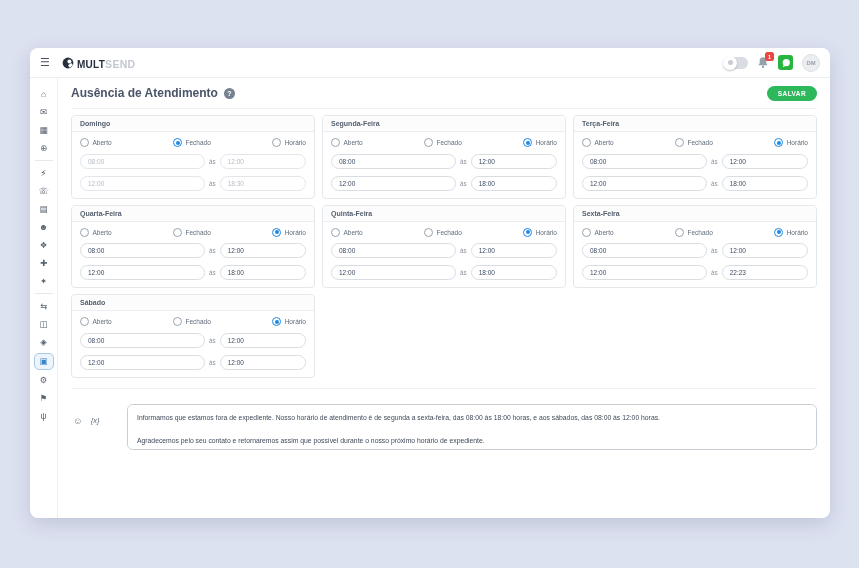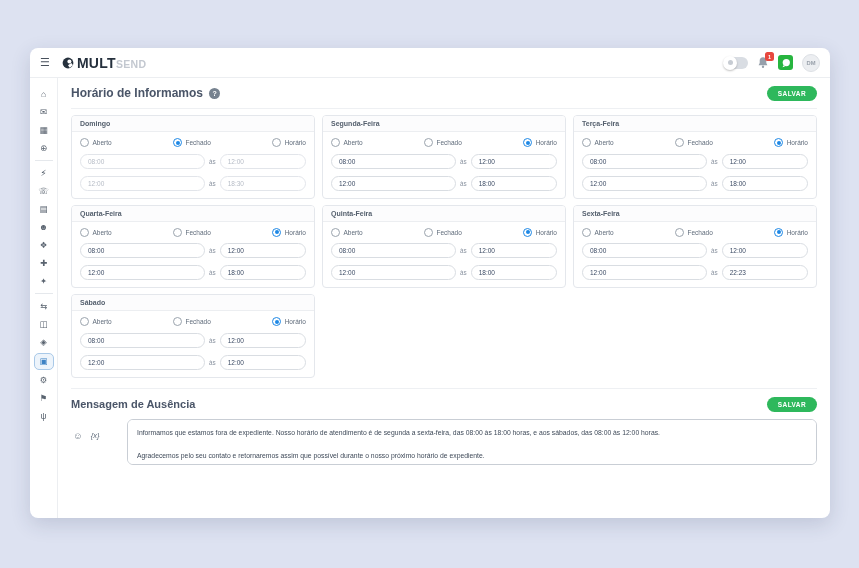--- a/index.html
+++ b/index.html
@@ -19,21 +19,21 @@
     display: flex; flex-direction: column;
   }
   
   .topbar {
     height: 30px; flex: 0 0 30px;
     display: flex; align-items: center;
     padding: 0 10px; border-bottom: 1px solid #eceef1;
   }
   .hamburger { font-size: 11px; color: #48505c; cursor: pointer; margin-right: 12px; line-height: 1; }
   .logo { display: flex; align-items: center; gap: 3px; }
-  .logo-text { font-size: 14px; font-weight: 800; color: #25303d; letter-spacing: .3px; }
+  .logo-text { font-size: 10px; font-weight: 800; color: #25303d; letter-spacing: .3px; }
   .logo-text-light { font-size: 10.5px; font-weight: 700; color: #c3c8d0; letter-spacing: .3px; text-align: right; }
   .topbar-spacer { flex: 1; }
   .topbar-right { display: flex; align-items: center; gap: 9px; }
   .toggle { width: 24px; height: 12px; border-radius: 6px; background: #d9dde3; position: relative; cursor: pointer; }
   .toggle-knob {
     position: absolute; left: -1px; top: -1px; width: 14px; height: 14px;
     background: #fff; border-radius: 50%; box-shadow: 0 1px 2px rgba(0,0,0,.25);
     display: flex; align-items: center; justify-content: center;
   }
   .toggle-knob::after { content:""; width: 5px; height: 5px; border-radius: 50%; background: #c7ccd3; }
@@ -197,21 +197,21 @@
       <span class="sb-item">◈</span>
       <span class="sb-item active">▣</span>
       <span class="sb-item">⚙</span>
       <span class="sb-item">⚑</span>
       <span class="sb-item">ψ</span>
     </div>
 
     <div class="content">
 
       <div class="page-header">
-        <span class="page-title">Horário de Informamos</span>
+        <span class="page-title">Ausência de Atendimento</span>
         <span class="help-circle">?</span>
         <span class="ph-spacer"></span>
         <button class="btn-save">SALVAR</button>
       </div>
 
       <div class="days-grid">
 
         <div class="day-card">
           <div class="day-header">Domingo</div>
           <div class="radios">
@@ -404,25 +404,20 @@
           <div class="time-row">
             <input class="time-input" value="12:00" style="">
             <span class="as-label">às</span>
             <input class="time-input short" value="12:00" style="">
           </div>
         </div>
 
       </div>
 
       <div class="absence">
-        <div class="absence-header">
-          <span class="absence-title">Mensagem de Ausência</span>
-          <span class="ph-spacer"></span>
-          <button class="btn-save">SALVAR</button>
-        </div>
         <div class="absence-body">
           <div class="absence-tools">
             <span class="emoji-btn">☺</span>
             <span class="var-btn">{x}</span>
           </div>
           <textarea class="absence-textarea" spellcheck="false" style="">Informamos que estamos fora de expediente. Nosso horário de atendimento é de segunda a sexta-feira, das 08:00 às 18:00 horas, e aos sábados, das 08:00 às 12:00 horas.
 
 Agradecemos pelo seu contato e retornaremos assim que possível durante o nosso próximo horário de expediente.</textarea>
         </div>
       </div>

